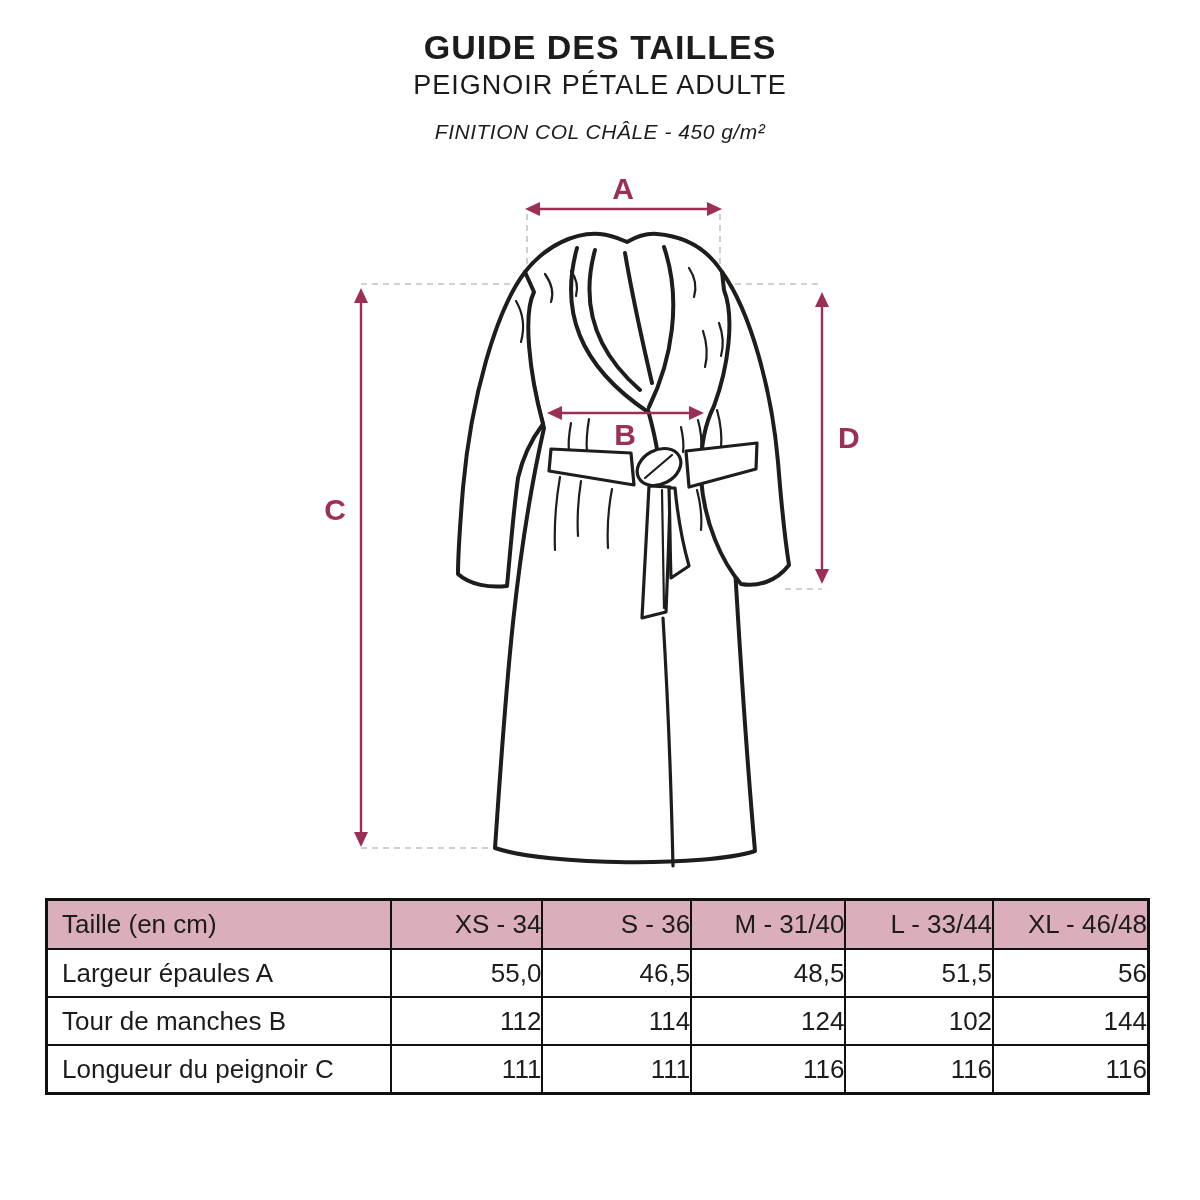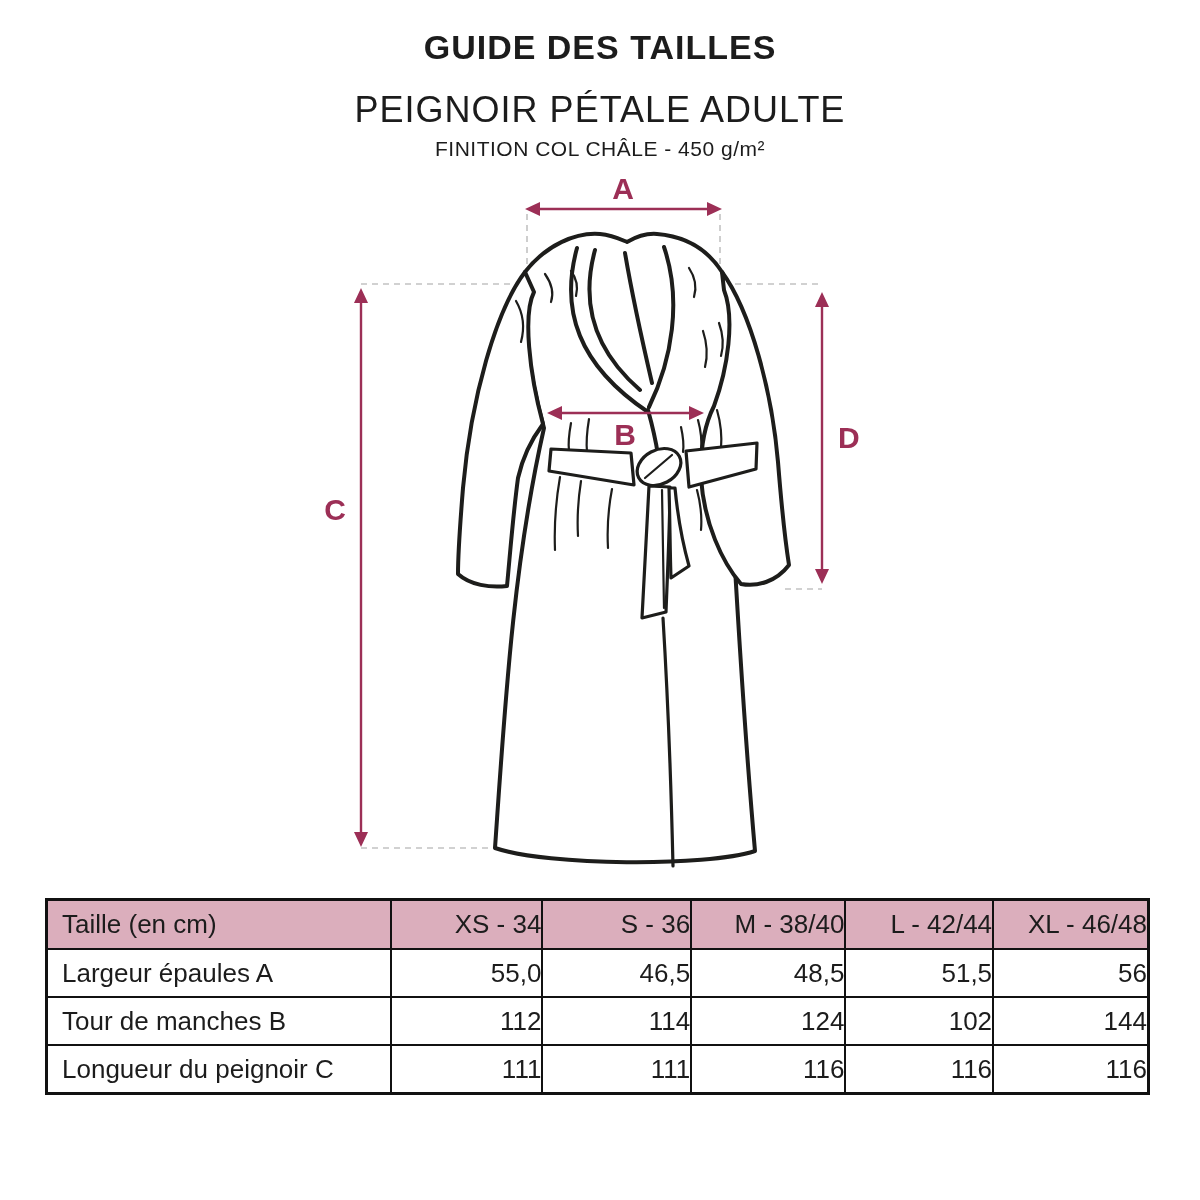--- a/index.html
+++ b/index.html
@@ -2,22 +2,22 @@
 <html><head>
 <meta charset="utf-8">
 <style>
   html,body{margin:0;padding:0;background:#ffffff;}
   .page{
     position:relative;width:1200px;height:1200px;background:#ffffff;
     font-family:"Liberation Sans", sans-serif;color:#1c1c1c;overflow:hidden;padding-left:48px;
   }
   .titles{position:absolute;top:30px;left:0;width:1200px;text-align:center;line-height:1;}
   .t-main{font-size:34px;font-weight:bold;letter-spacing:1px;}
-  .t-sub{font-size:36px;margin-top:28px;letter-spacing:1px;}
-  .t-spec{font-size:21px;margin-top:10px;letter-spacing:.5px;}
+  .t-sub{font-size:27px;margin-top:8px;letter-spacing:1px;}
+  .t-spec{font-size:21px;margin-top:22px;letter-spacing:.5px;font-style:italic;}
   svg.diagram{position:absolute;left:0;top:0;}
   svg .lbl{font-family:"Liberation Sans",sans-serif;font-size:30px;font-weight:bold;}
   .ink{stroke:#1d1d1b;fill:none;stroke-linecap:round;stroke-linejoin:round;}
   .w4{stroke-width:4px;} .w35{stroke-width:3.2px;} .w2{stroke-width:2.2px;}
   .whitefill{fill:#ffffff;}
   .dash{stroke:#c2c2c2;stroke-width:1.6px;stroke-dasharray:6 5;fill:none;}
   .mline{stroke-width:2.4px;fill:none;}
   .size-table{
     position:absolute;left:45px;top:898px;width:1105px;
     border-collapse:collapse;table-layout:fixed;
@@ -150,22 +150,22 @@
         <col style="width:13.5%">
       <col style="width:14.0%">
         <col style="width:13.4%">
         <col style="width:14.1%">
     </colgroup>
     <thead>
       <tr>
         <th class="lbl-cell">Taille (en cm)</th>
         <th>XS - 34</th>
         <th>S - 36</th>
-        <th>M - 38/40</th>
-        <th>L - 42/44</th>
+        <th>M - 31/40</th>
+        <th>L - 33/44</th>
         <th>XL - 46/48</th>
       </tr>
     </thead>
     <tbody>
       <tr>
         <td class="lbl-cell">Largeur épaules A</td>
         <td>55,0</td>
         <td>46,5</td>
         <td>48,5</td>
         <td>51,5</td>

